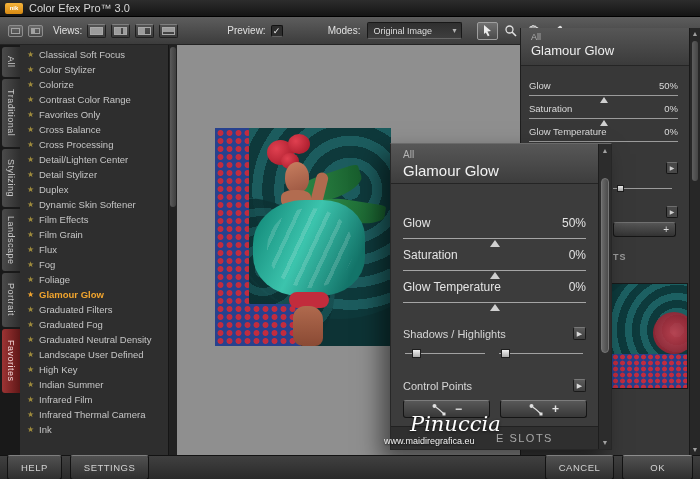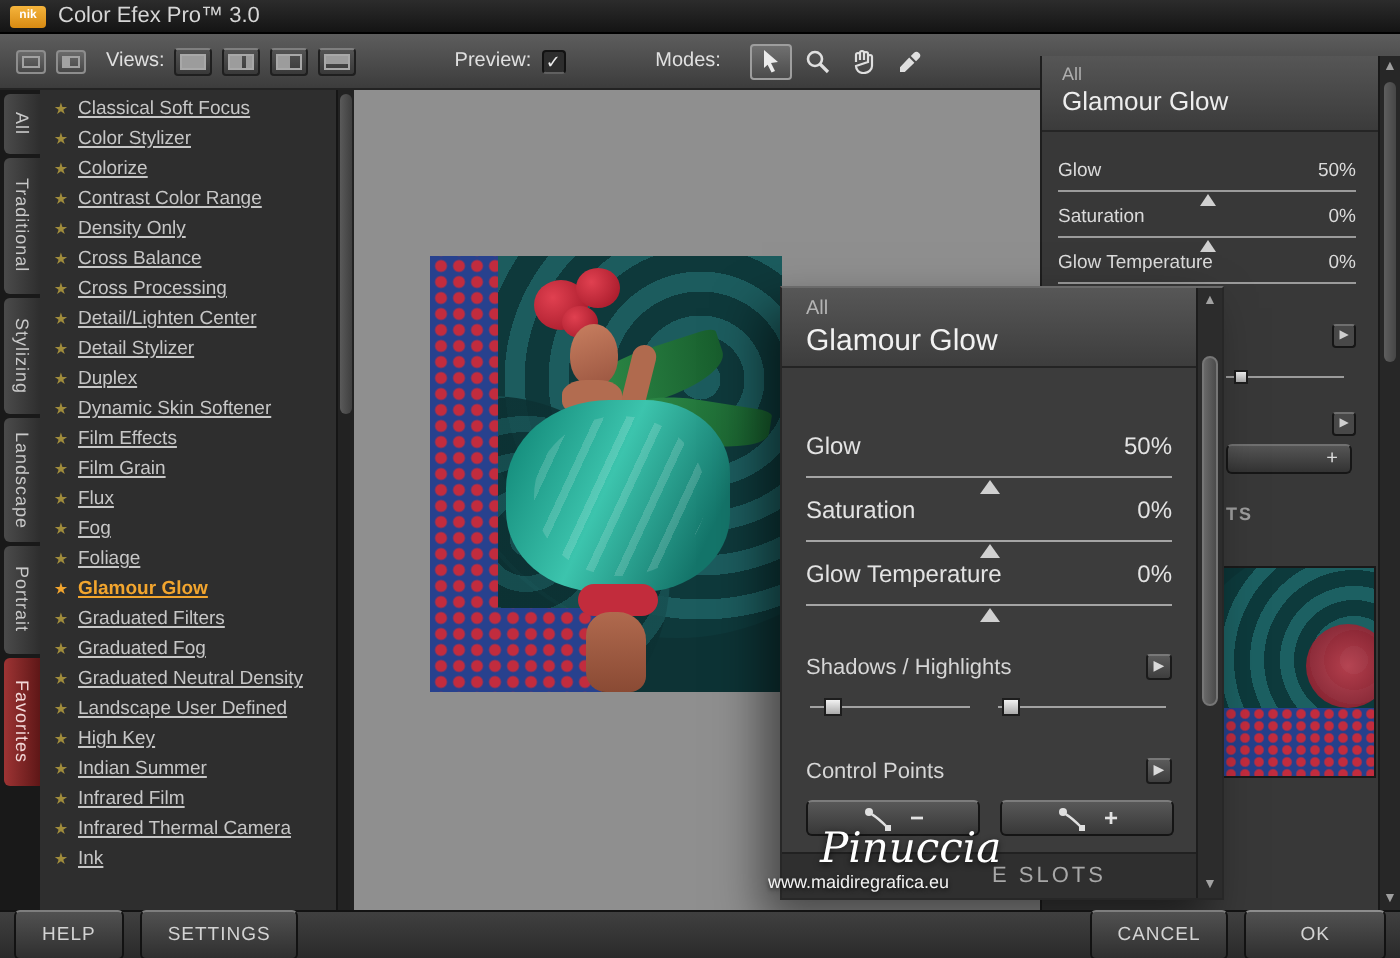--- a/index.html
+++ b/index.html
@@ -55,21 +55,21 @@
     color:#c9c9c9; font-size:9px; letter-spacing:.5px; writing-mode:vertical-rl;
     display:flex; align-items:center; justify-content:center; cursor:pointer; }
   .vtab.fav { background:linear-gradient(90deg,#9e3434,#5e1717); color:#f2d8d8; }
   .t0{height:30px} .t1{height:68px} .t2{height:58px} .t3{height:62px} .t4{height:54px} .t5{height:64px}
 
   
   .filterlist { position:absolute; left:20px; top:45px; width:148px; height:410px;
     background:#2e2e2e; padding-top:2px; overflow:hidden; }
   .frow { height:15px; display:flex; align-items:center; gap:4px; padding-left:6px; cursor:pointer; }
   .star { color:#a08c3c; font-size:8px; width:9px; text-align:center; }
-  .flabel { font-size:9.5px; color:#c6c6c6; white-space:nowrap;text-decoration:underline; }
+  .flabel { font-size:9.5px; color:#c6c6c6; white-space:nowrap; }
   .frow.sel .star { color:#f2a52e; }
   .frow.sel .flabel { color:#f2a52e; font-weight:bold; }
   .list-sb { position:absolute; left:168px; top:45px; width:9px; height:410px;
     background:#222; border-left:1px solid #151515; }
   .list-sb .sbthumb { position:absolute; left:1px; right:1px; top:2px; height:160px;
     background:linear-gradient(90deg,#5a5a5a,#3f3f3f); border-radius:3px; }
 
   
   .canvas { position:absolute; left:177px; top:45px; width:343px; height:410px; background:#8f8f8f; }
   .art { position:absolute; left:38px; top:83px; width:176px; height:218px;
@@ -228,20 +228,24 @@
       </button>
     <button class="viewbtn v3">
         <i></i>
       </button>
     <button class="viewbtn v4">
         <i></i>
       </button>
     <span class="lbl-preview">Preview:</span>
     <span class="checkbox">✓</span>
     <span class="lbl-modes">Modes:</span>
+    <div class="dropdown">
+      <span>Original Image</span>
+      <span class="caret">▾</span>
+    </div>
     <div class="tools">
       <button class="toolbtn active">
         <svg width="11" height="13" viewBox="0 0 11 13">
             <path d="M2 1 L9 7 L5.5 7.5 L7.5 11.5 L5.8 12.3 L3.8 8.4 L2 10 Z" fill="#ececec"></path>
           </svg>
       </button>
       <button class="toolbtn">
         <svg width="13" height="13" viewBox="0 0 13 13">
             <circle cx="5.5" cy="5.5" r="3.5" fill="none" stroke="#e0e0e0" stroke-width="1.3"></circle>
             <line x1="8" y1="8" x2="12" y2="12" stroke="#e0e0e0" stroke-width="1.6"></line>
@@ -281,21 +285,21 @@
     <div class="frow">
         <span class="star">★</span>
         <span class="flabel">Colorize</span>
       </div>
     <div class="frow">
         <span class="star">★</span>
         <span class="flabel">Contrast Color Range</span>
       </div>
     <div class="frow">
         <span class="star">★</span>
-        <span class="flabel">Density Only</span>
+        <span class="flabel">Favorites Only</span>
       </div>
     <div class="frow">
         <span class="star">★</span>
         <span class="flabel">Cross Balance</span>
       </div>
     <div class="frow">
         <span class="star">★</span>
         <span class="flabel">Cross Processing</span>
       </div>
     <div class="frow">

